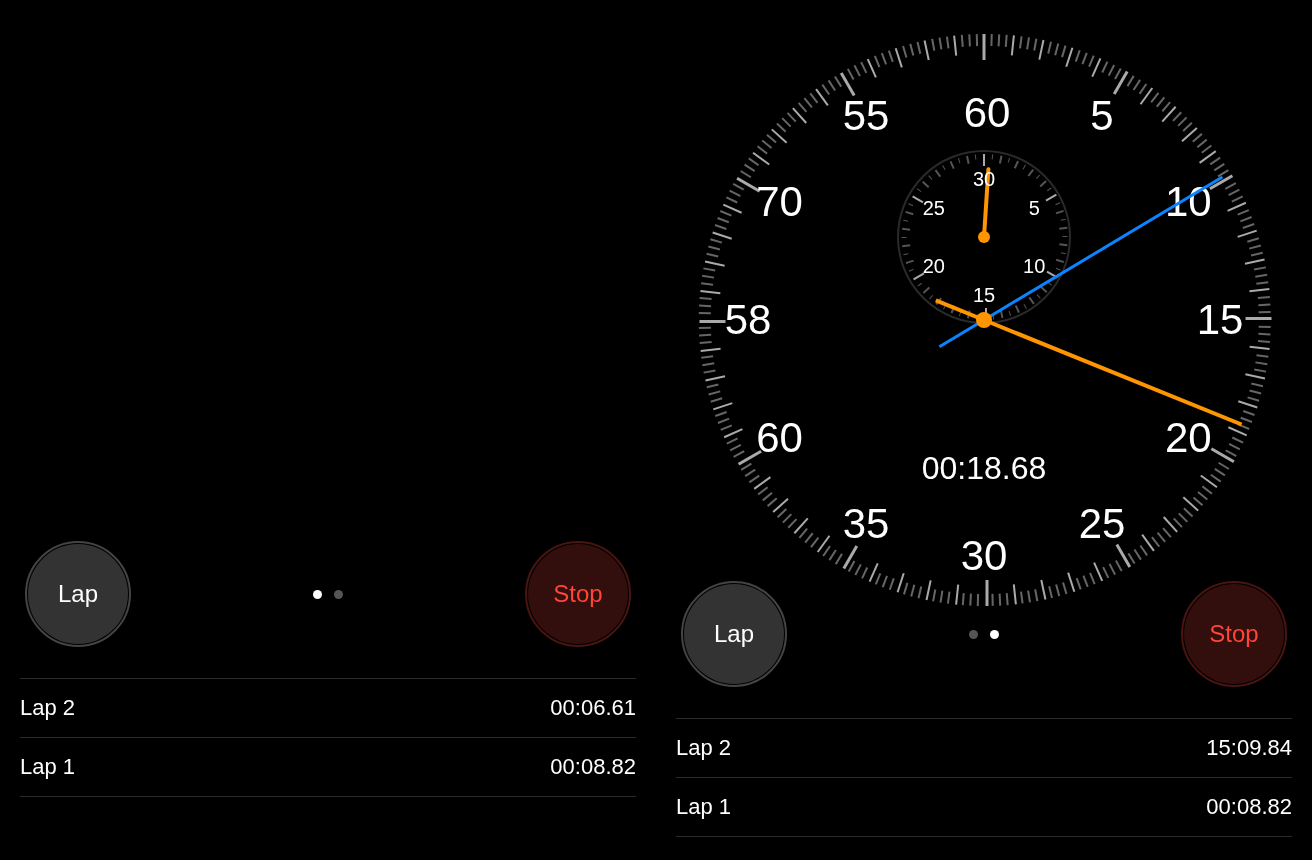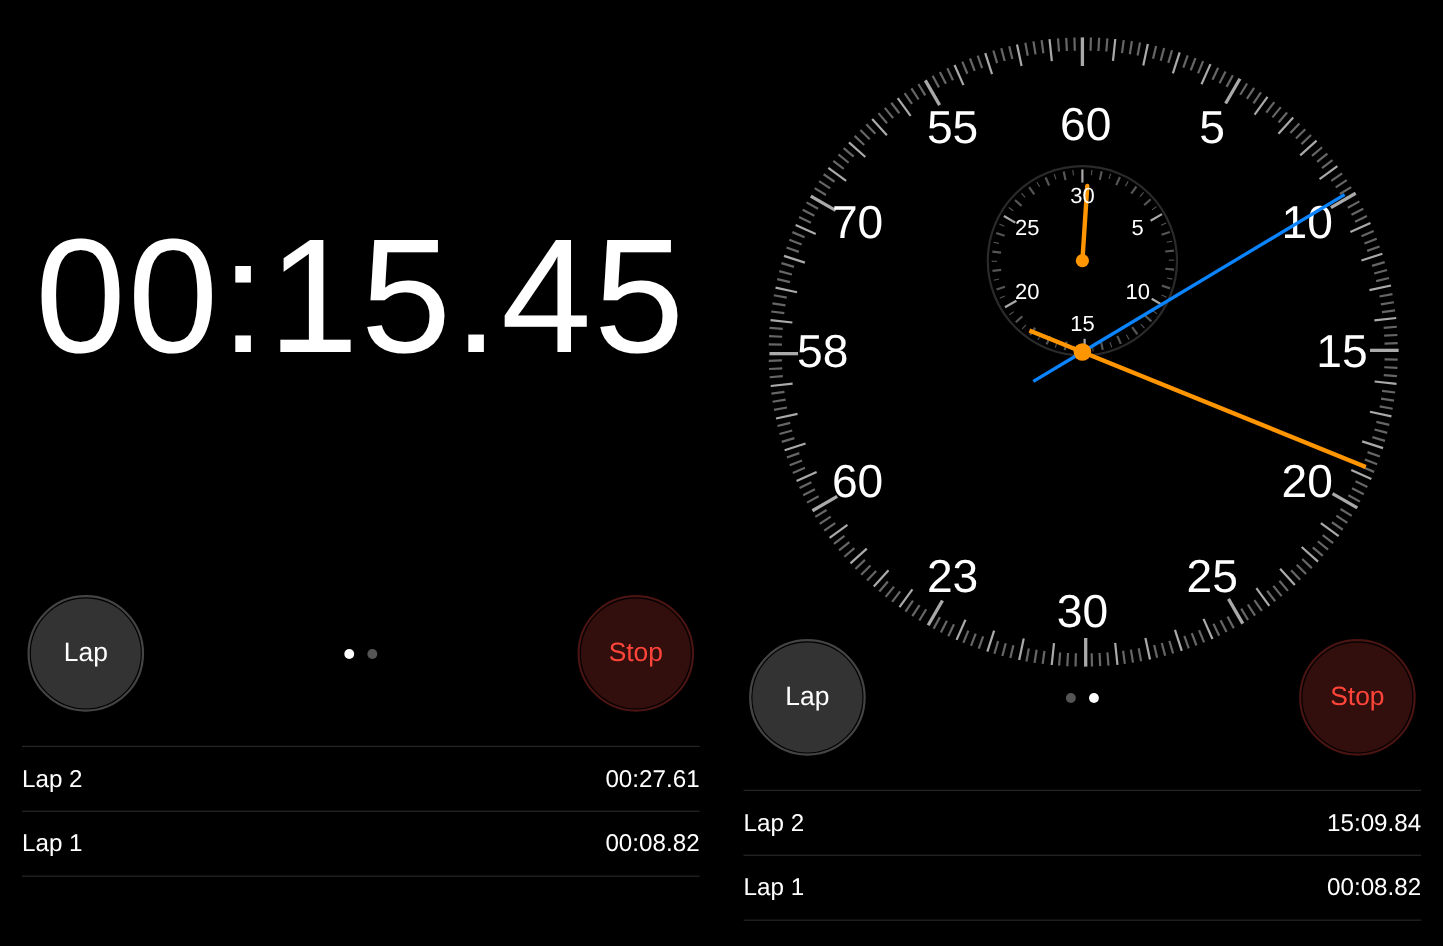--- a/index.html
+++ b/index.html
@@ -226,39 +226,38 @@
     font-size: 32px;
     color: #fff;
   }
 </style>
 </head>
 <body>
 
 <div class="wrap">
 
   <div class="panel panel-left">
-    <div class="big-time">00:15.45</div>
 
     <div class="controls">
       <div class="btn btn-lap">
         <span>Lap</span>
       </div>
       <div class="dots">
         <div class="dot active"></div>
         <div class="dot inactive"></div>
       </div>
       <div class="btn btn-stop">
         <span>Stop</span>
       </div>
     </div>
 
     <div class="laps">
       <div class="lap-row">
         <span>Lap 2</span>
-        <span>00:27.61</span>
+        <span>00:06.61</span>
       </div>
       <div class="lap-row">
         <span>Lap 1</span>
         <span>00:08.82</span>
       </div>
     </div>
   </div>
 
   <div class="panel panel-right">
     <div class="dial-wrap">
@@ -503,21 +502,21 @@
           <div class="tick" style="width: 1.5px; height: 12px; transform: rotate(355.5deg) translate(-50%, -286px);"></div>
           <div class="tick" style="width: 1.5px; height: 12px; transform: rotate(357deg) translate(-50%, -286px);"></div>
           <div class="tick" style="width: 1.5px; height: 12px; transform: rotate(358.5deg) translate(-50%, -286px);"></div>
           <div class="dial-num" style="left: 293px; top: 54px; margin-top: 29px;">60</div>
           <div class="dial-num" style="left: 408px; top: 85.618px;">5</div>
           <div class="dial-num" style="left: 494.382px; top: 172px;">10</div>
           <div class="dial-num" style="left: 526px; top: 290px;">15</div>
           <div class="dial-num" style="left: 494.382px; top: 408px;">20</div>
           <div class="dial-num" style="left: 408px; top: 494.382px;">25</div>
           <div class="dial-num" style="left: 290px; top: 526px;">30</div>
-          <div class="dial-num" style="left: 172px; top: 494.382px;">23</div>
+          <div class="dial-num" style="left: 172px; top: 494.382px;">35</div>
           <div class="dial-num" style="left: 85.618px; top: 408px;">60</div>
           <div class="dial-num" style="left: 54px; top: 290px;">58</div>
           <div class="dial-num" style="left: 85.618px; top: 172px;">70</div>
           <div class="dial-num" style="left: 172px; top: 85.618px;">55</div>
         </div>
       <div class="subdial" id="subDial">
         <div class="sub-hand" id="subHand" style="transform: translate(-50%, 0px) rotate(183.72deg);"></div>
         <div class="sub-hub"></div>
       <div class="sub-tick" style="width: 2px; height: 12px; background: rgb(170, 170, 170); transform: rotate(0deg) translate(-50%, -83px);"></div>
           <div class="sub-tick" style="width: 1px; height: 5px; background: rgb(85, 85, 85); transform: rotate(6deg) translate(-50%, -83px);"></div>
@@ -579,20 +578,21 @@
           <div class="sub-tick" style="width: 1px; height: 5px; background: rgb(85, 85, 85); transform: rotate(342deg) translate(-50%, -83px);"></div>
           <div class="sub-tick" style="width: 1.5px; height: 8px; background: rgb(85, 85, 85); transform: rotate(348deg) translate(-50%, -83px);"></div>
           <div class="sub-tick" style="width: 1px; height: 5px; background: rgb(85, 85, 85); transform: rotate(354deg) translate(-50%, -83px);"></div>
           <div class="sub-num" style="left: 85px; top: 27px;">30</div>
           <div class="sub-num" style="left: 135.229px; top: 56px;">5</div>
           <div class="sub-num" style="left: 135.229px; top: 114px;">10</div>
           <div class="sub-num" style="left: 85px; top: 143px;">15</div>
           <div class="sub-num" style="left: 34.7705px; top: 114px;">20</div>
           <div class="sub-num" style="left: 34.7705px; top: 56px;">25</div>
         </div>
+      <div class="dial-time">00:18.68</div>
       <div class="hand hand-blue" id="handBlue" style="transform: translate(-50%, 0px) rotate(239.04deg);"></div>
       <div class="hand hand-orange" id="handOrange" style="transform: translate(-50%, 0px) rotate(292.08deg);"></div>
       <div class="hub"></div>
     </div>
 
     <div class="controls">
       <div class="btn btn-lap">
         <span>Lap</span>
       </div>
       <div class="dots">

